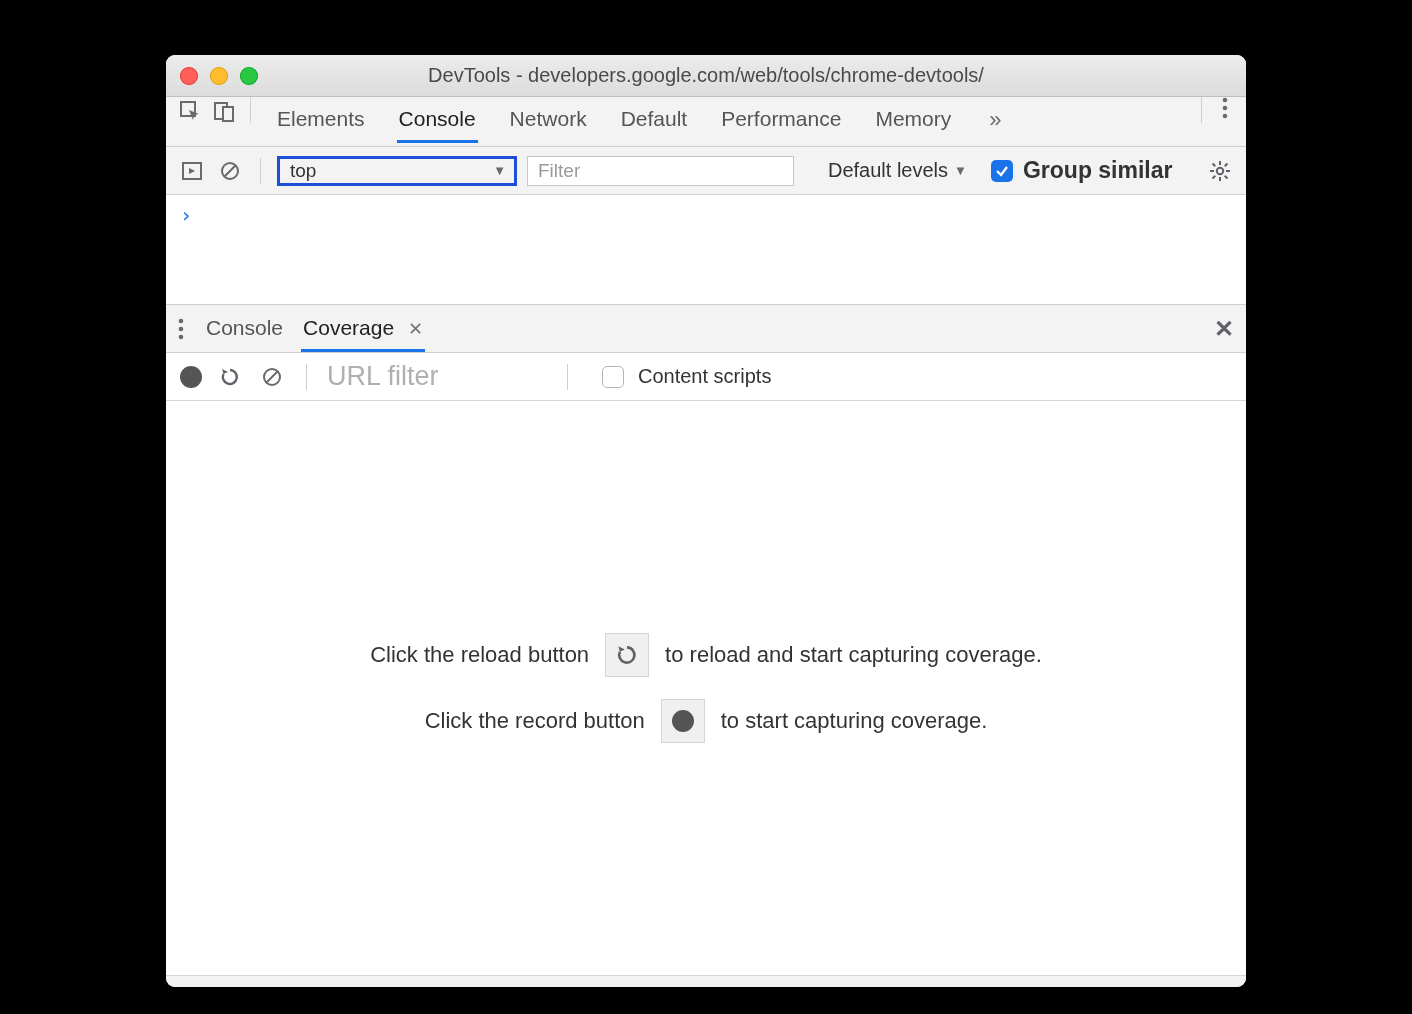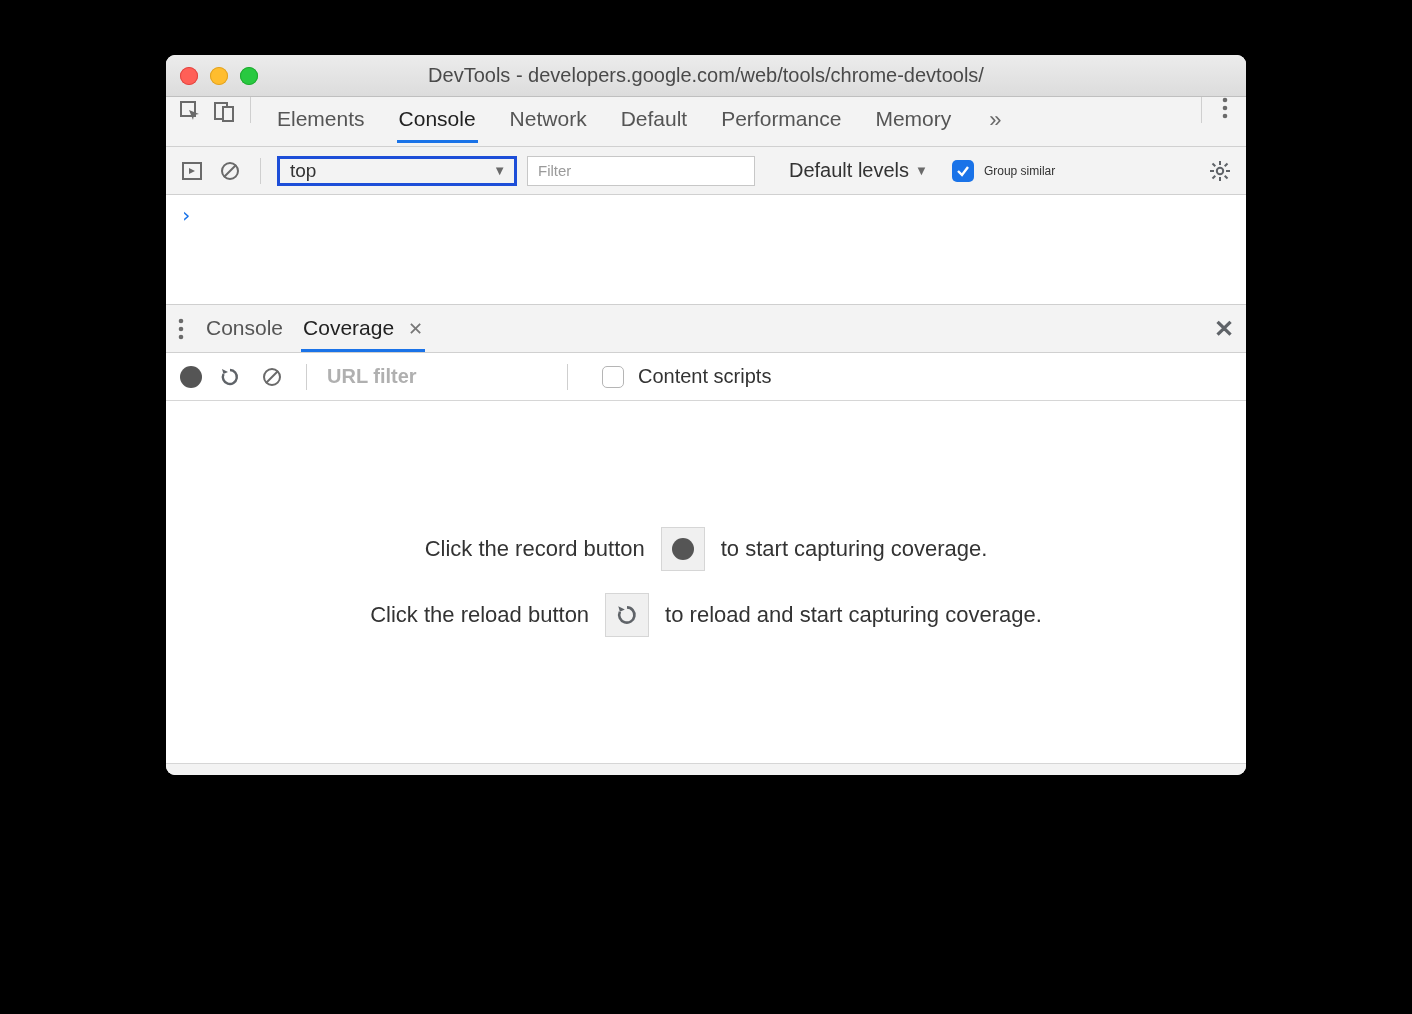--- a/index.html
+++ b/index.html
@@ -9,21 +9,21 @@
     font-family: -apple-system, "Helvetica Neue", Arial, sans-serif;
     font-size: 20px;
     color: #333;
     display: flex;
     align-items: flex-start;
     justify-content: center;
     padding-top: 55px;
   }
   .window {
     width: 1080px;
-    height: 720px;
+    height: 932px;
     background: #fff;
     border-radius: 9px;
     box-shadow: 0 25px 60px rgba(0,0,0,.55), 0 0 0 1px rgba(0,0,0,.15);
     overflow: hidden;
     display: flex;
     flex-direction: column;
   }
   
   .titlebar {
     height: 42px;
@@ -81,21 +81,21 @@
     flex: 0 0 240px;
     height: 30px;
     border:3px solid #1d4ed8;
     background:#f3f3f3;
     display:flex; align-items:center; justify-content:space-between;
     padding:0 8px 0 10px; color:#333; font-size:19px;
   }
   .filterbox {
     flex: 0 0 228px; height:30px;
     border:1px solid #c7c7c7; background:#fff;
-    padding:0 10px; color:#333; font-size:15px;
+    padding:0 10px; color:#333; font-size:19px;
   }
   .filterbox::placeholder { color:#9a9a9a; }
   .levels { display:flex; align-items:center; gap:6px; font-size:20px; color:#333; margin-left:24px;}
   .tri { font-size:13px; color:#6a6a6a;}
   .chk {
     width:22px; height:22px; border-radius:5px;
     background:#1a73e8; display:inline-flex;align-items:center;justify-content:center;
     color:#fff; font-size:15px; margin-left:14px;
   }
   .chk.empty { background:#fff; border:1px solid #b5b5b5; color:transparent; }
@@ -124,22 +124,22 @@
     height: 48px;
     border-bottom:1px solid #d6d6d6;
     display:flex; align-items:center;
     padding:0 14px; gap:14px;
   }
   .dot {
     width:22px; height:22px; border-radius:50%;
     background:#555;
   }
   .urlfilter {
-    border:none; outline:none; font-size:20px; color:#a21caf;
-    width: 220px; padding:4px 0;font-weight:bold;
+    border:none; outline:none; font-size:27px; color:#a21caf;
+    width: 220px; padding:4px 0;
   }
   .urlfilter::placeholder { color:#b0b0b0; }
   
   .covbody {
     flex:1;
     display:flex; flex-direction:column;
     align-items:center; justify-content:center;
     gap: 22px;
     color:#333; font-size:22px;
   }
@@ -221,21 +221,21 @@
     <input class="filterbox" placeholder="Filter" style="">
     <div class="levels">
       <span>Default levels</span>
       <span class="tri">▼</span>
     </div>
     <span class="chk">
       <svg width="14" height="14" viewBox="0 0 14 14">
           <path d="M2 7 L6 11 L12 3" fill="none" stroke="#fff" stroke-width="2.4"></path>
         </svg>
     </span>
-    <span style="font-size:12px;">Group similar</span>
+    <span style="font-size:23px;font-weight:bold;">Group similar</span>
     <span class="iconbtn gear">
       <svg width="24" height="24" viewBox="0 0 24 24">
           <circle cx="12" cy="12" r="3.2" fill="none" stroke="#5f6368" stroke-width="2"></circle>
           <g stroke="#5f6368" stroke-width="2">
             <line x1="12" y1="2" x2="12" y2="6"></line>
             <line x1="12" y1="18" x2="12" y2="22"></line>
             <line x1="2" y1="12" x2="6" y2="12"></line>
             <line x1="18" y1="12" x2="22" y2="12"></line>
             <line x1="4.5" y1="4.5" x2="7.3" y2="7.3"></line>
             <line x1="16.7" y1="16.7" x2="19.5" y2="19.5"></line>
@@ -282,32 +282,32 @@
     </span>
     <span class="divider"></span>
     <input class="urlfilter" placeholder="URL filter" style="">
     <span class="divider"></span>
     <span class="chk empty">✓</span>
     <span style="font-size:20px;">Content scripts</span>
   </div>
 
   <div class="covbody">
     <div class="hintline">
-      <span>Click the record button</span>
-      <span class="hintbtn">
-          <span class="dot"></span>
-        </span>
-      <span>to start capturing coverage.</span>
-    </div>
-    <div class="hintline">
       <span>Click the reload button</span>
       <span class="hintbtn">
         <svg width="24" height="24" viewBox="0 0 22 22">
             <path d="M11 4 A7 7 0 1 1 4.5 8" fill="none" stroke="#5f6368" stroke-width="2.4"></path>
             <path d="M3 3 L4.5 8 L9 6 Z" fill="#5f6368"></path>
           </svg>
       </span>
       <span>to reload and start capturing coverage.</span>
     </div>
+    <div class="hintline">
+      <span>Click the record button</span>
+      <span class="hintbtn">
+          <span class="dot"></span>
+        </span>
+      <span>to start capturing coverage.</span>
+    </div>
   </div>
 
   <div class="footer"></div>
 </div>
 
 </body></html>

